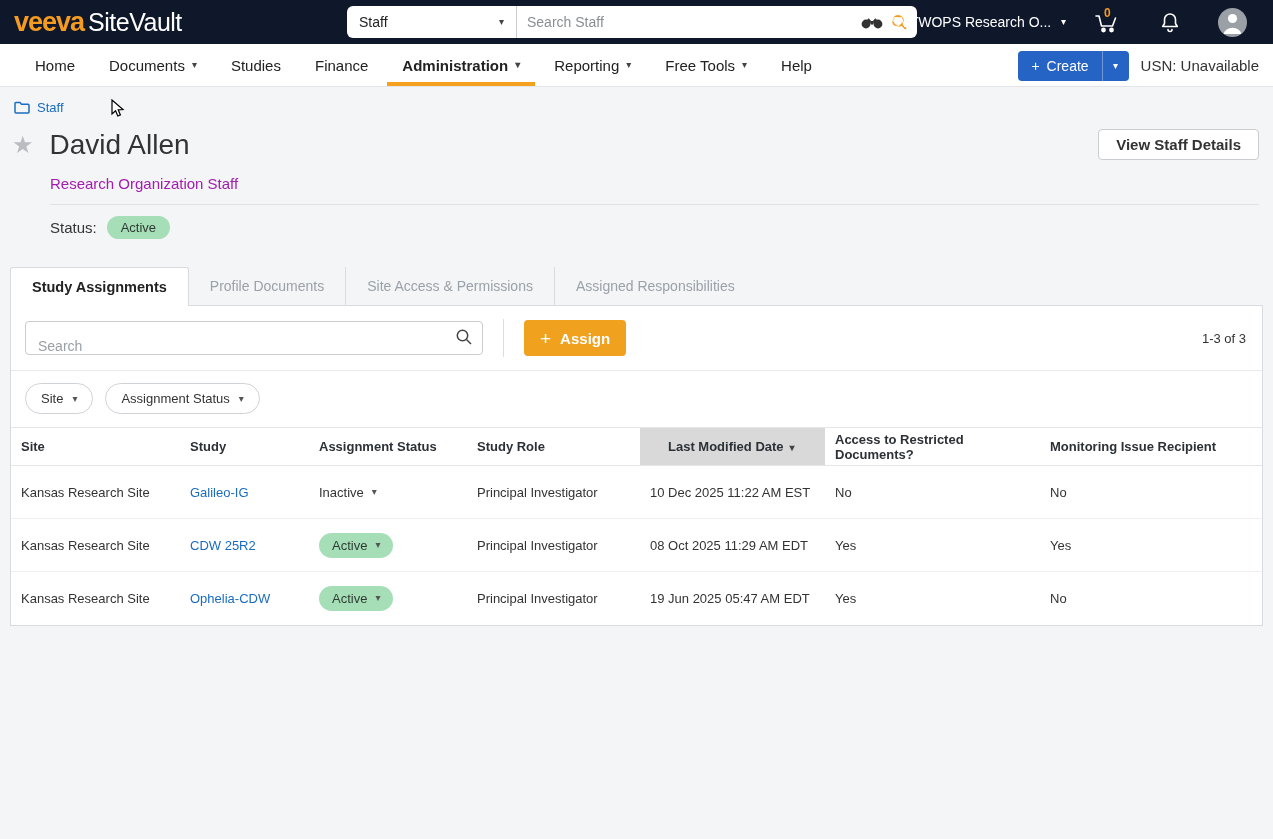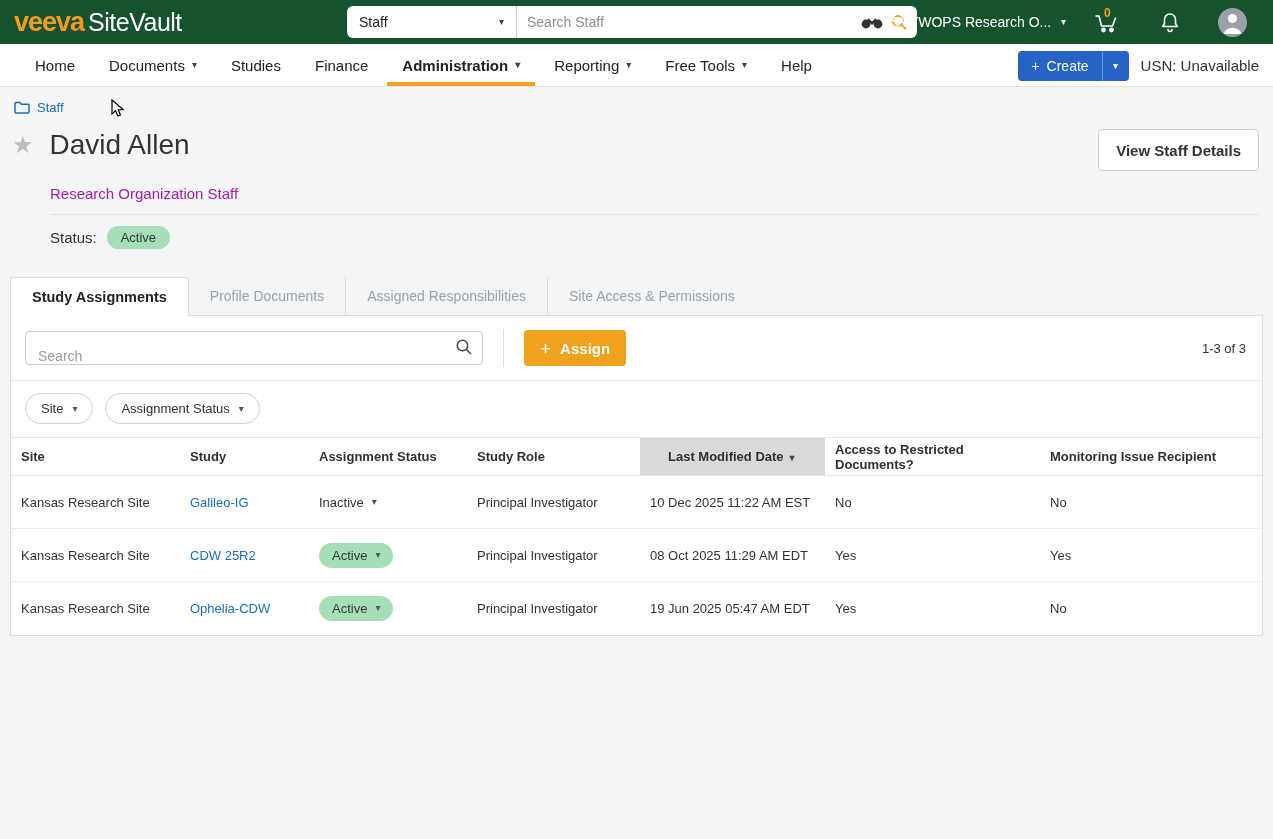--- a/index.html
+++ b/index.html
@@ -1,20 +1,20 @@
 <!DOCTYPE html>
 <html><head>
 <meta charset="utf-8">
 <style>
   * { margin:0; padding:0; box-sizing:border-box; }
   html,body { width:1273px; height:839px; overflow:hidden; background:#f4f5f6;
     font-family:"Liberation Sans", sans-serif; color:#333; }
 
   
-  .topbar { position:relative; height:44px; background:#14532d; display:flex; align-items:center; }
+  .topbar { position:relative; height:44px; background:#0f172a; display:flex; align-items:center; }
   .brand { display:flex; align-items:baseline; gap:4px; padding-left:14px; cursor:pointer; }
   .brand .veeva { color:#f59b20; font-size:27px; font-weight:800; letter-spacing:-1px; line-height:1; }
   .brand .product { color:#fff; font-size:25px; font-weight:400; letter-spacing:-.5px; }
   .gsearch { position:absolute; left:347px; top:6px; width:570px; height:32px; background:#fff;
     border-radius:6px; display:flex; align-items:center; overflow:hidden; }
   .scope { width:170px; height:100%; display:flex; align-items:center; justify-content:space-between;
     padding:0 12px; border-right:1px solid #c9cdd1; font-size:14px; color:#222; cursor:pointer; }
   .gsearch input { flex:1; height:100%; border:none; outline:none; padding:0 10px; font-size:14px;
     font-family:inherit; color:#333; background:transparent; }
   .gsearch input::placeholder { color:#8a8f94; }
@@ -41,21 +41,21 @@
   .create-main { display:flex; align-items:center; gap:7px; padding:0 13px; font-size:14px; border-right:1px solid rgba(255,255,255,.35); }
   .create-caret { width:26px; display:flex; align-items:center; justify-content:center; font-size:10px; }
   .usn { font-size:15px; color:#333; white-space:nowrap; }
 
   
   .crumbs { display:flex; align-items:center; gap:7px; padding:13px 0 0 14px; }
   .crumbs .lbl { font-size:13px; color:#1a6cc0; cursor:pointer; }
   .titlerow { display:flex; align-items:flex-start; padding:14px 14px 0 12px; }
   .star { font-size:24px; color:#b9bdc1; line-height:1; margin-top:4px; cursor:pointer; }
   .title { font-size:28px; font-weight:400; color:#333; margin-left:16px; }
-  .view-btn { margin-left:auto; height:42px; background:#fff; border:1px solid #c9cdd1; border-radius:4px;
+  .view-btn { margin-left:auto; height:31px; background:#fff; border:1px solid #c9cdd1; border-radius:4px;
     font-size:15px; font-weight:700; color:#333; padding:0 17px; cursor:pointer; font-family:inherit; }
   .subtitle { font-size:15px; color:#a21caf; padding:14px 0 0 50px; }
   .hdiv { height:1px; background:#e0e2e4; margin:12px 14px 0 50px; }
   .statusrow { display:flex; align-items:center; gap:10px; padding:11px 0 0 50px; }
   .statusrow .slabel { font-size:15px; color:#333; }
   .pill-green { background:#a6dfb7; border-radius:14px; padding:4px 14px; font-size:13px; color:#2e3b33; }
 
   
   .tabs { display:flex; align-items:flex-end; margin:27px 10px 0 10px; height:39px; position:relative; z-index:2; }
   .tab { height:38px; display:flex; align-items:center; padding:0 21px; font-size:14px; color:#9ba1a8; cursor:pointer; white-space:nowrap; }
@@ -220,22 +220,22 @@
 <div class="subtitle">Research Organization Staff</div>
 <div class="hdiv"></div>
 <div class="statusrow">
   <span class="slabel">Status:</span>
   <span class="pill-green">Active</span>
 </div>
 
 <div class="tabs">
   <div class="tab active">Study Assignments</div>
   <div class="tab">Profile Documents</div>
+  <div class="tab">Site Access &amp; Permissions</div>
   <div class="tab">Assigned Responsibilities</div>
-  <div class="tab">Site Access &amp; Permissions</div>
 </div>
 
 <div class="panel">
 
   <div class="toolbar">
     <div class="tsearch">
       <input placeholder="Search" style="">
       <span class="mag">
         <svg width="18" height="18" viewBox="0 0 18 18">
             <circle cx="7.5" cy="7.5" r="5.2" fill="none" stroke="#444" stroke-width="1.5"></circle>

